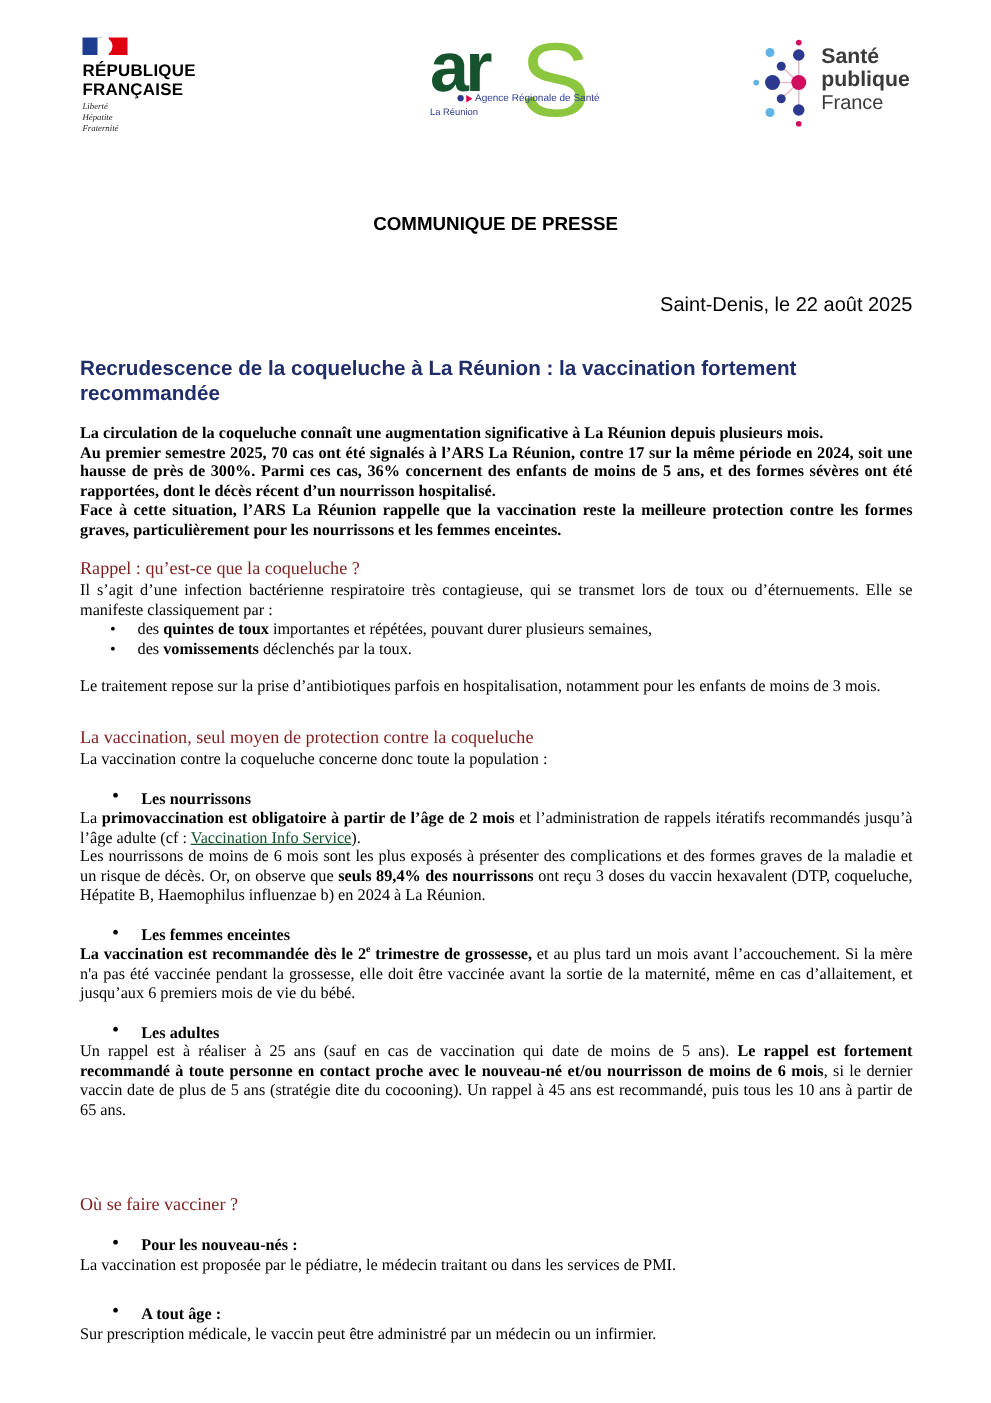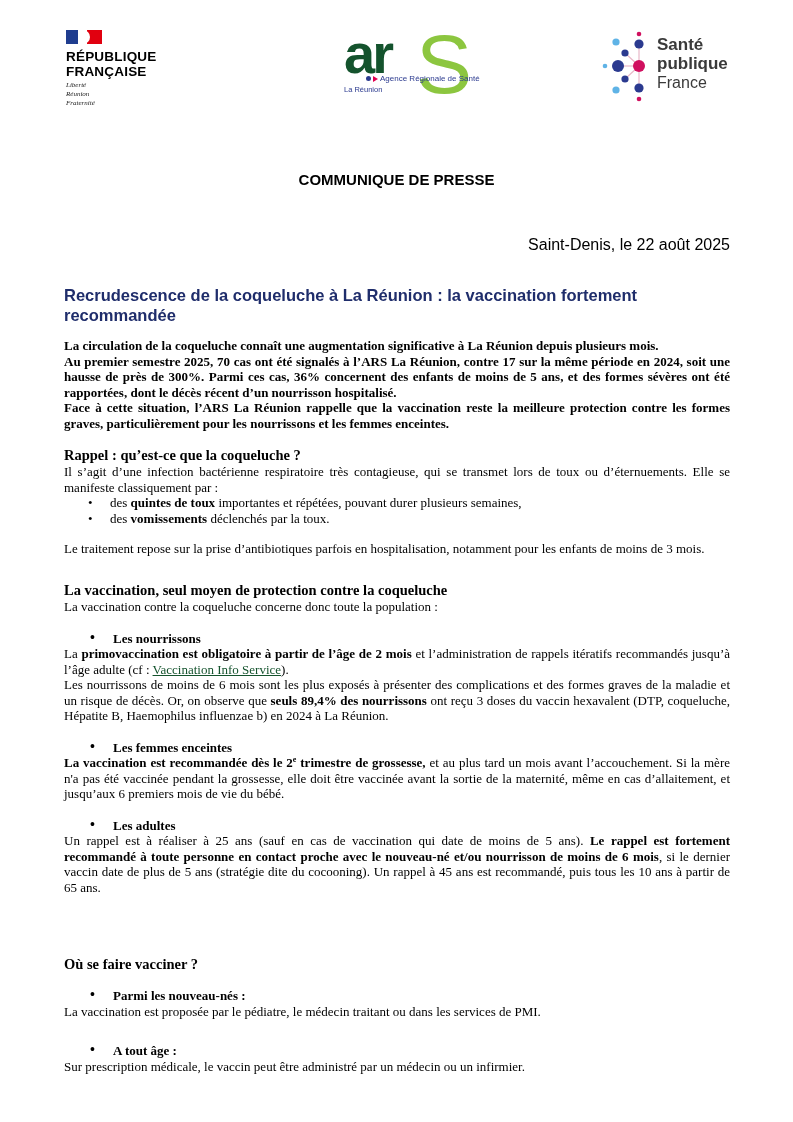--- a/index.html
+++ b/index.html
@@ -29,21 +29,21 @@
   .spf-text .l3 { font-size: 16px; line-height: 19px; }
 
   
   .press-title { position: absolute; left: 0; width: 793px; top: 171px; text-align: center; font-family: "Liberation Sans", sans-serif; font-weight: bold; font-size: 15px; }
   .date-line { position: absolute; right: 63px; top: 236px; font-family: "Liberation Sans", sans-serif; font-size: 16px; }
   .main-title { position: absolute; left: 64px; top: 285px; width: 660px; font-family: "Liberation Sans", sans-serif; font-weight: bold; font-size: 16.5px; line-height: 20px; color: #1f2d6b; }
 
   .content { position: absolute; left: 64px; width: 666px; font-size: 13px; line-height: 15.5px; text-align: justify; }
   .content p { margin: 0; }
   .b { font-weight: bold; }
-  .h2 { font-weight: bold; font-size: 14.5px; color: #000000; line-height: 18px; text-align: left; }
+  .h2 { font-weight: normal; font-size: 14.5px; color: #7f1d1d; line-height: 18px; text-align: left; }
   .bullets { margin: 0; padding: 0; list-style: none; }
   .bullets li { position: relative; padding-left: 46px; }
   .bullets li .bul { position: absolute; left: 24px; top: 0; }
   .sub-bullet { position: relative; padding-left: 49px; font-weight: bold; }
   .sub-bullet .bul { position: absolute; left: 26px; top: -1px; font-size: 14px; }
   .link { color: #14532d; text-decoration: underline; }
   sup { font-size: 8px; line-height: 0; }
 </style>
 </head>
 <body>
@@ -53,21 +53,21 @@
     <span class="blue"></span>
       <span class="red"></span>
       <span class="mar"></span>
   </div>
   <div class="rf-title">
     <div>RÉPUBLIQUE</div>
     <div>FRANÇAISE</div>
   </div>
   <div class="rf-motto">
     <div>Liberté</div>
-    <div>Réunion</div>
+    <div>Hépatite</div>
     <div>Fraternité</div>
   </div>
 </div>
 
 <div class="logo-ars">
   <div class="ars-letters">ar</div>
   <div class="ars-s">S</div>
   <div class="ars-sub">
     <span class="dot"></span><span class="tri"></span><span>Agence Régionale de Santé</span>
   </div>
@@ -131,17 +131,17 @@
 
   <div class="sub-bullet" style="margin-top:16px;"><span class="bul">•</span><span>Les femmes enceintes</span></div>
   <p><span class="b">La vaccination est recommandée dès le 2</span><sup class="b">e</sup><span class="b"> trimestre de grossesse,</span><span> et au plus tard un mois avant l’accouchement. Si la mère n'a pas été vaccinée pendant la grossesse, elle doit être vaccinée avant la sortie de la maternité, même en cas d’allaitement, et jusqu’aux 6 premiers mois de vie du bébé.</span></p>
 
   <div class="sub-bullet" style="margin-top:16px;"><span class="bul">•</span><span>Les adultes</span></div>
   <p><span>Un rappel est à réaliser à 25 ans (sauf en cas de vaccination qui date de moins de 5 ans). </span><span class="b">Le rappel est fortement recommandé à toute personne en contact proche avec le nouveau-né et/ou nourrisson de moins de 6 mois</span><span>, si le dernier vaccin date de plus de 5 ans (stratégie dite du cocooning). Un rappel à 45 ans est recommandé, puis tous les 10 ans à partir de 65 ans.</span></p>
 </div>
 
 <div class="content" style="top:955px;">
   <p class="h2">Où se faire vacciner ?</p>
-  <div class="sub-bullet" style="margin-top:15px;"><span class="bul">•</span><span>Parmi les nouveau-nés :</span></div>
+  <div class="sub-bullet" style="margin-top:15px;"><span class="bul">•</span><span>Pour les nouveau-nés :</span></div>
   <p>La vaccination est proposée par le pédiatre, le médecin traitant ou dans les services de PMI.</p>
   <div class="sub-bullet" style="margin-top:24px;"><span class="bul">•</span><span>A tout âge :</span></div>
   <p>Sur prescription médicale, le vaccin peut être administré par un médecin ou un infirmier.</p>
 </div>
 
 </body></html>

